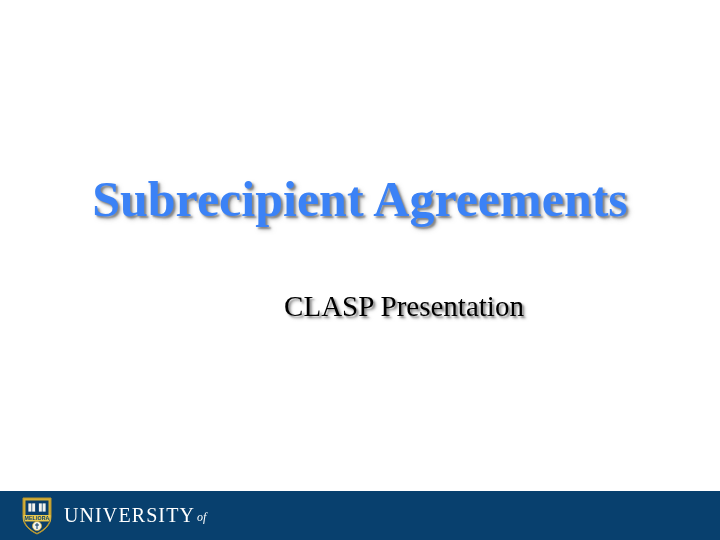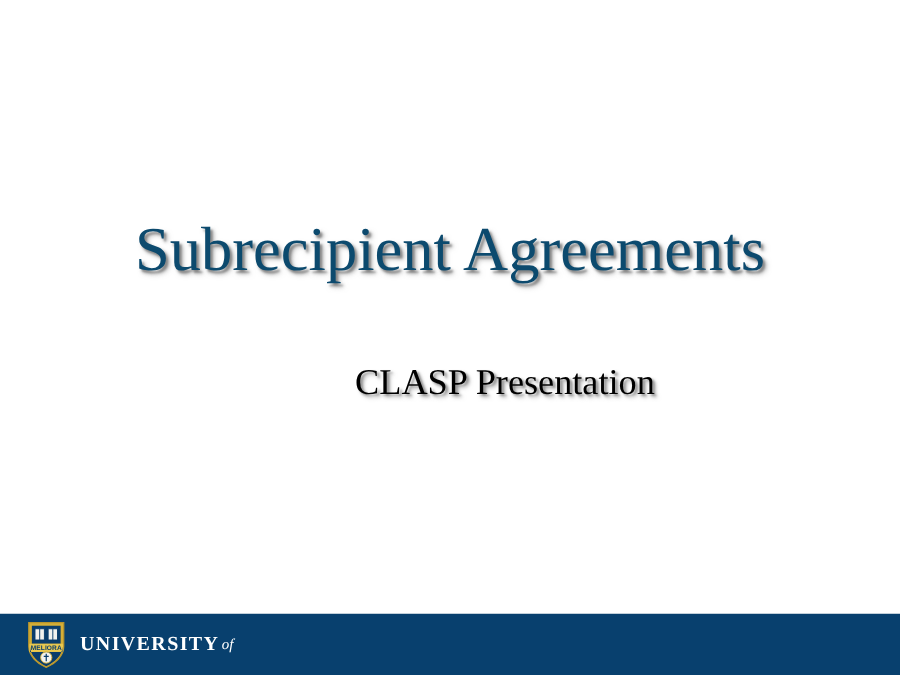--- a/index.html
+++ b/index.html
@@ -27,23 +27,23 @@
     position: absolute;
     left: 0;
     top: 170px;
     width: 720px;
     text-align: center;
   }
   .slide-title {
     display: block;
     font-family: "Liberation Serif", "DejaVu Serif", serif;
     font-size: 50px;
-    font-weight: 400;
+    font-weight: 700;
     line-height: 58px;
-    color: #0c4a6e;
+    color: #3b82f6;
     letter-spacing: 0px;
     text-shadow:
        2px 2px 2px rgba(120,120,120,0.85),
        3px 3px 4px rgba(150,150,150,0.55);
     white-space: nowrap;
   }
 
   
   .subtitle-block {
     position: absolute;
@@ -96,23 +96,22 @@
   .wordmark {
     font-family: "Liberation Serif", "DejaVu Serif", serif;
     color: #ffffff;
     font-size: 20px;
     letter-spacing: 1.1px;
     white-space: nowrap;
     display: flex;
     align-items: baseline;
   }
   .wordmark .wm-main {
-    font-size: 16px;
+    font-size: 20px;
     letter-spacing: 1.1px;
-    font-weight: bold;
   }
   .wordmark .wm-of {
     font-size: 12px;
     font-style: italic;
     letter-spacing: 0px;
     padding: 0 2px;
     position: relative;
     top: -1px;
     text-align: center;
   }

